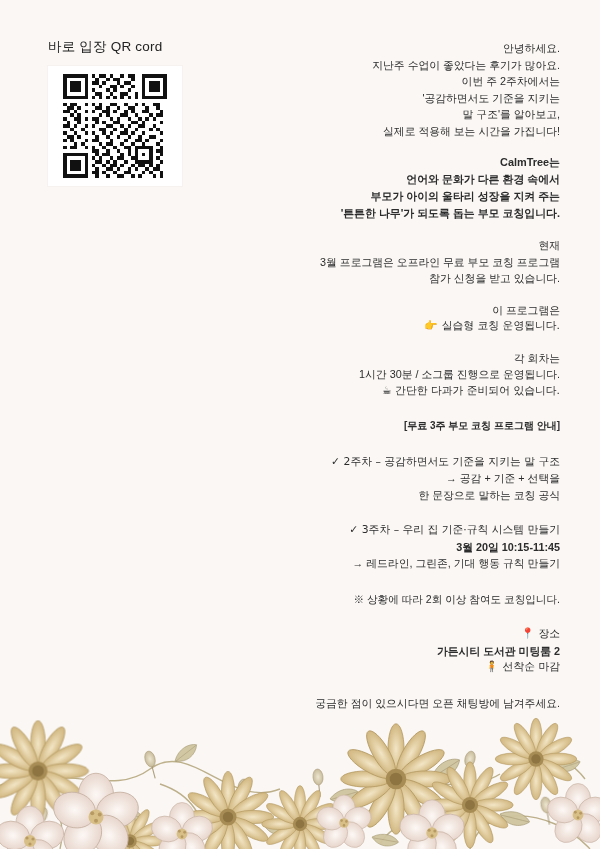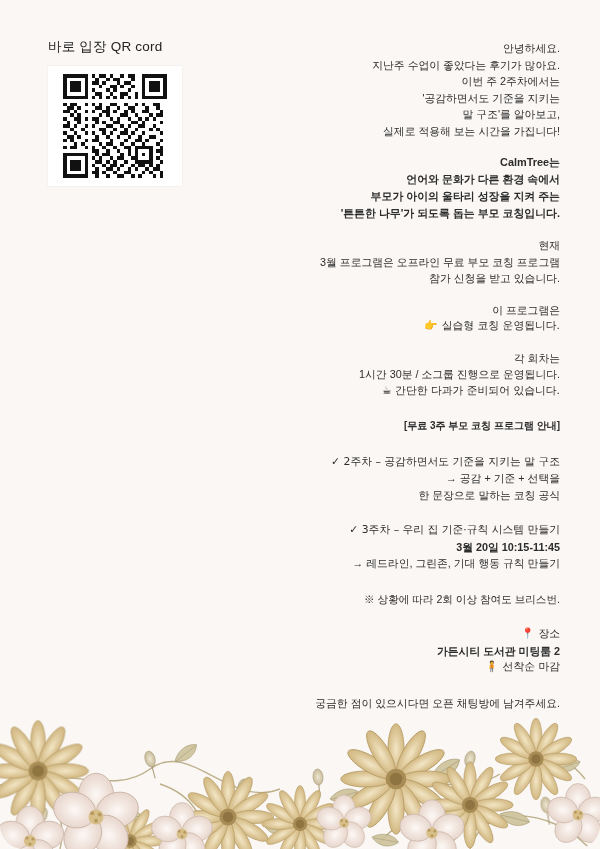--- a/index.html
+++ b/index.html
@@ -14,21 +14,20 @@
     color: #2b2b2b;
     position: relative;
     overflow: hidden;
   }
 
   .page {
     position: relative;
     width: 600px;
     height: 849px;
     overflow: hidden;
-    border-radius: 24px;
   }
 
   
   .qr-block {
     position: absolute;
     left: 48px;
     top: 38px;
     width: 190px;
   }
   .qr-label {
@@ -397,21 +396,21 @@
 
     <div>
       <p class="item-head emoji">✓ 3주차 – 우리 집 기준·규칙 시스템 만들기</p>
       <p class="bold">3월 20일 10:15-11:45</p>
       <p>→ 레드라인, 그린존, 기대 행동 규칙 만들기</p>
     </div>
 
     <div class="gap-l"></div>
 
     <div class="note">
-      <p>※ 상황에 따라 2회 이상 참여도 브리스번.</p>
+      <p>※ 상황에 따라 2회 이상 참여도 코칭입니다.</p>
     </div>
 
     <div class="gap-l"></div>
 
     <div>
       <p class="emoji">📍 장소</p>
       <p class="bold">가든시티 도서관 미팅룸 2</p>
       <p class="emoji">🧍 선착순 마감</p>
     </div>
 

